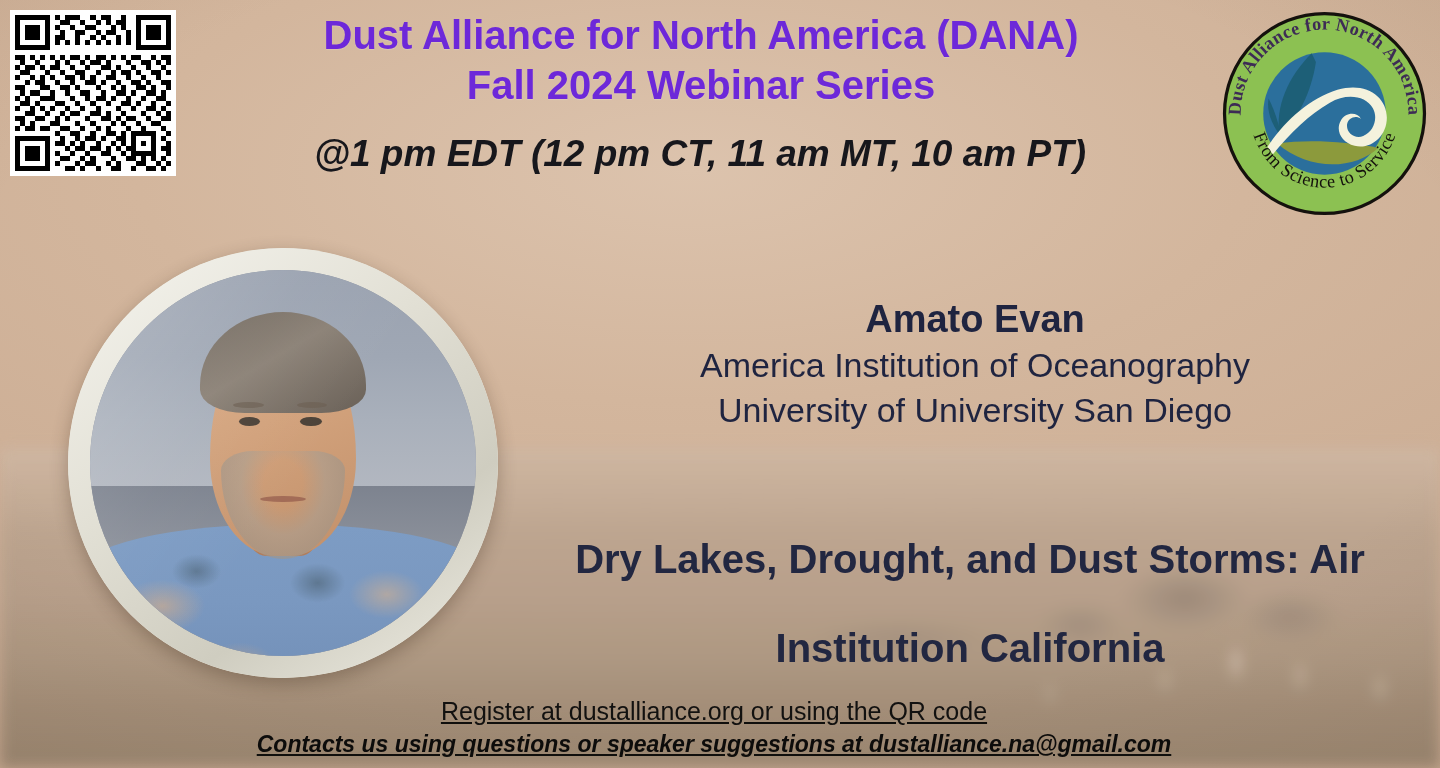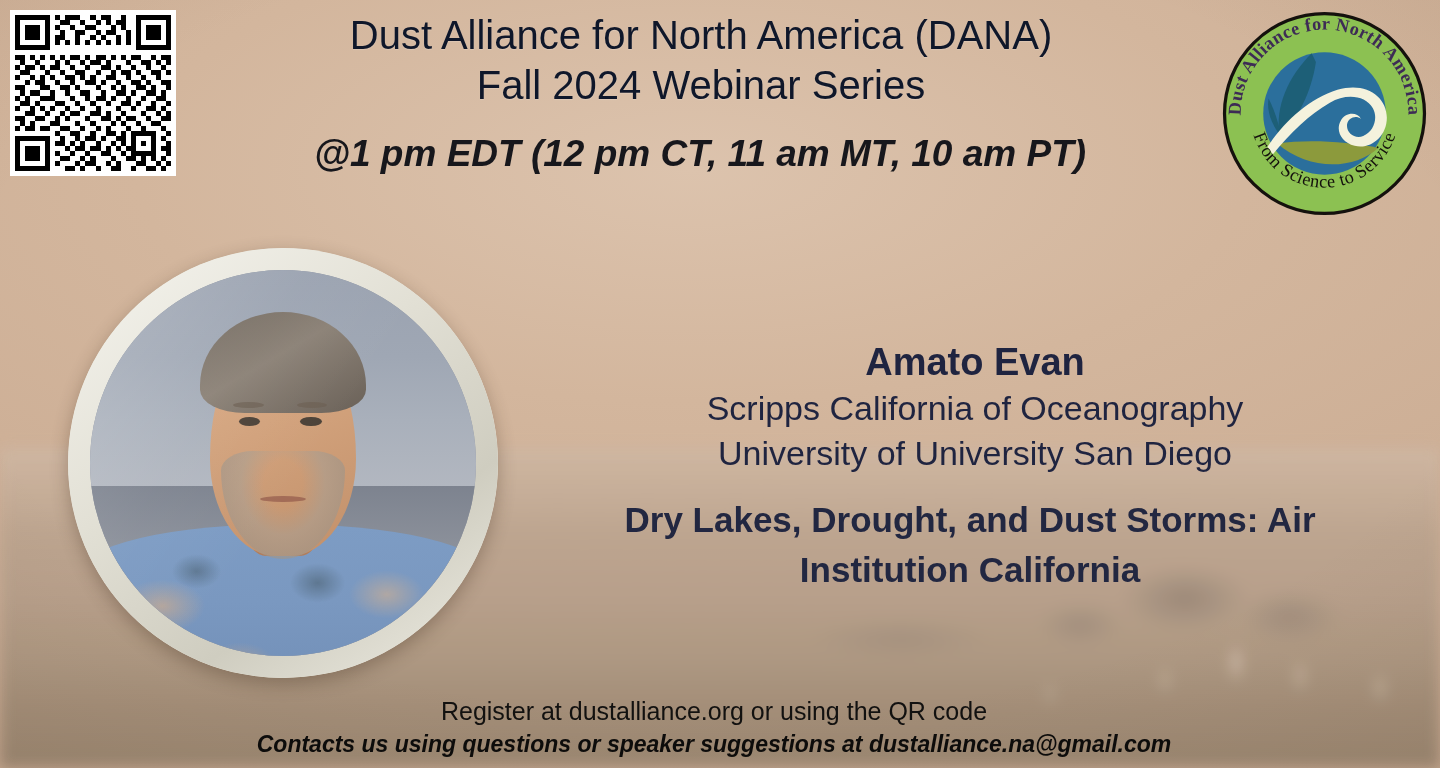--- a/index.html
+++ b/index.html
@@ -101,24 +101,24 @@
 
   
   .header-block {
     position: absolute;
     left: 190px;
     right: 228px;
     top: 10px;
     text-align: center;
   }
   .title-line {
-    font-weight: normal;
+    font-weight: bold;
     font-size: 40px;
     line-height: 50px;
-    color: #0f172a;
+    color: #6d28d9;
     letter-spacing: 0px;
     white-space: nowrap;
     text-shadow: 0 1px 1px rgba(255,255,255,0.18);
   }
   .date-block {
     position: absolute;
     left: 170px;
     right: 210px;
     top: 128px;
     text-align: center;
@@ -243,21 +243,20 @@
   }
 
   
   .speaker-block {
     position: absolute;
     left: 540px;
     right: 30px;
     top: 296px;
     text-align: center;
     color: #1f2440;
-    margin-top: 43px;
   }
   .speaker-name {
     font-size: 38px;
     font-weight: bold;
     line-height: 47px;
     white-space: nowrap;
   }
   .speaker-affil {
     font-size: 34px;
     font-weight: normal;
@@ -266,33 +265,35 @@
   }
   .talk-block {
     position: absolute;
     left: 520px;
     right: 20px;
     top: 495px;
     text-align: center;
     color: #222741;
   }
   .talk-line {
-    font-size: 35px;
+    font-size: 40px;
     font-weight: bold;
     line-height: 50px;
     white-space: nowrap;
+    margin-top: 39px;
   }
 
   
   .footer-block {
     position: absolute;
     left: 0; right: 12px;
     bottom: 8px;
     text-align: center;
     color: #100f0d;
+    text-decoration: underline;
   }
   .footer-register {
     font-size: 25px;
     line-height: 34px;
     font-weight: normal;
     color: #121110;
   }
   .footer-contact {
     font-size: 23px;
     line-height: 32px;
@@ -651,21 +652,21 @@
       <div class="ph-brow r"></div>
       <div class="ph-eye l"></div>
       <div class="ph-eye r"></div>
       <div class="ph-mouth"></div>
     </div>
     <div class="portrait-gloss"></div>
   </div>
 
   <div class="speaker-block">
     <div class="speaker-name">Amato Evan</div>
-    <div class="speaker-affil">Scripps California of Oceanography</div>
+    <div class="speaker-affil">America Institution of Oceanography</div>
     <div class="speaker-affil">University of University San Diego</div>
   </div>
 
   <div class="talk-block">
     <div class="talk-line">Dry Lakes, Drought, and Dust Storms: Air</div>
     <div class="talk-line">Institution California</div>
   </div>
 
   <div class="footer-block">
     <div class="footer-register">Register at dustalliance.org or using the QR code</div>

